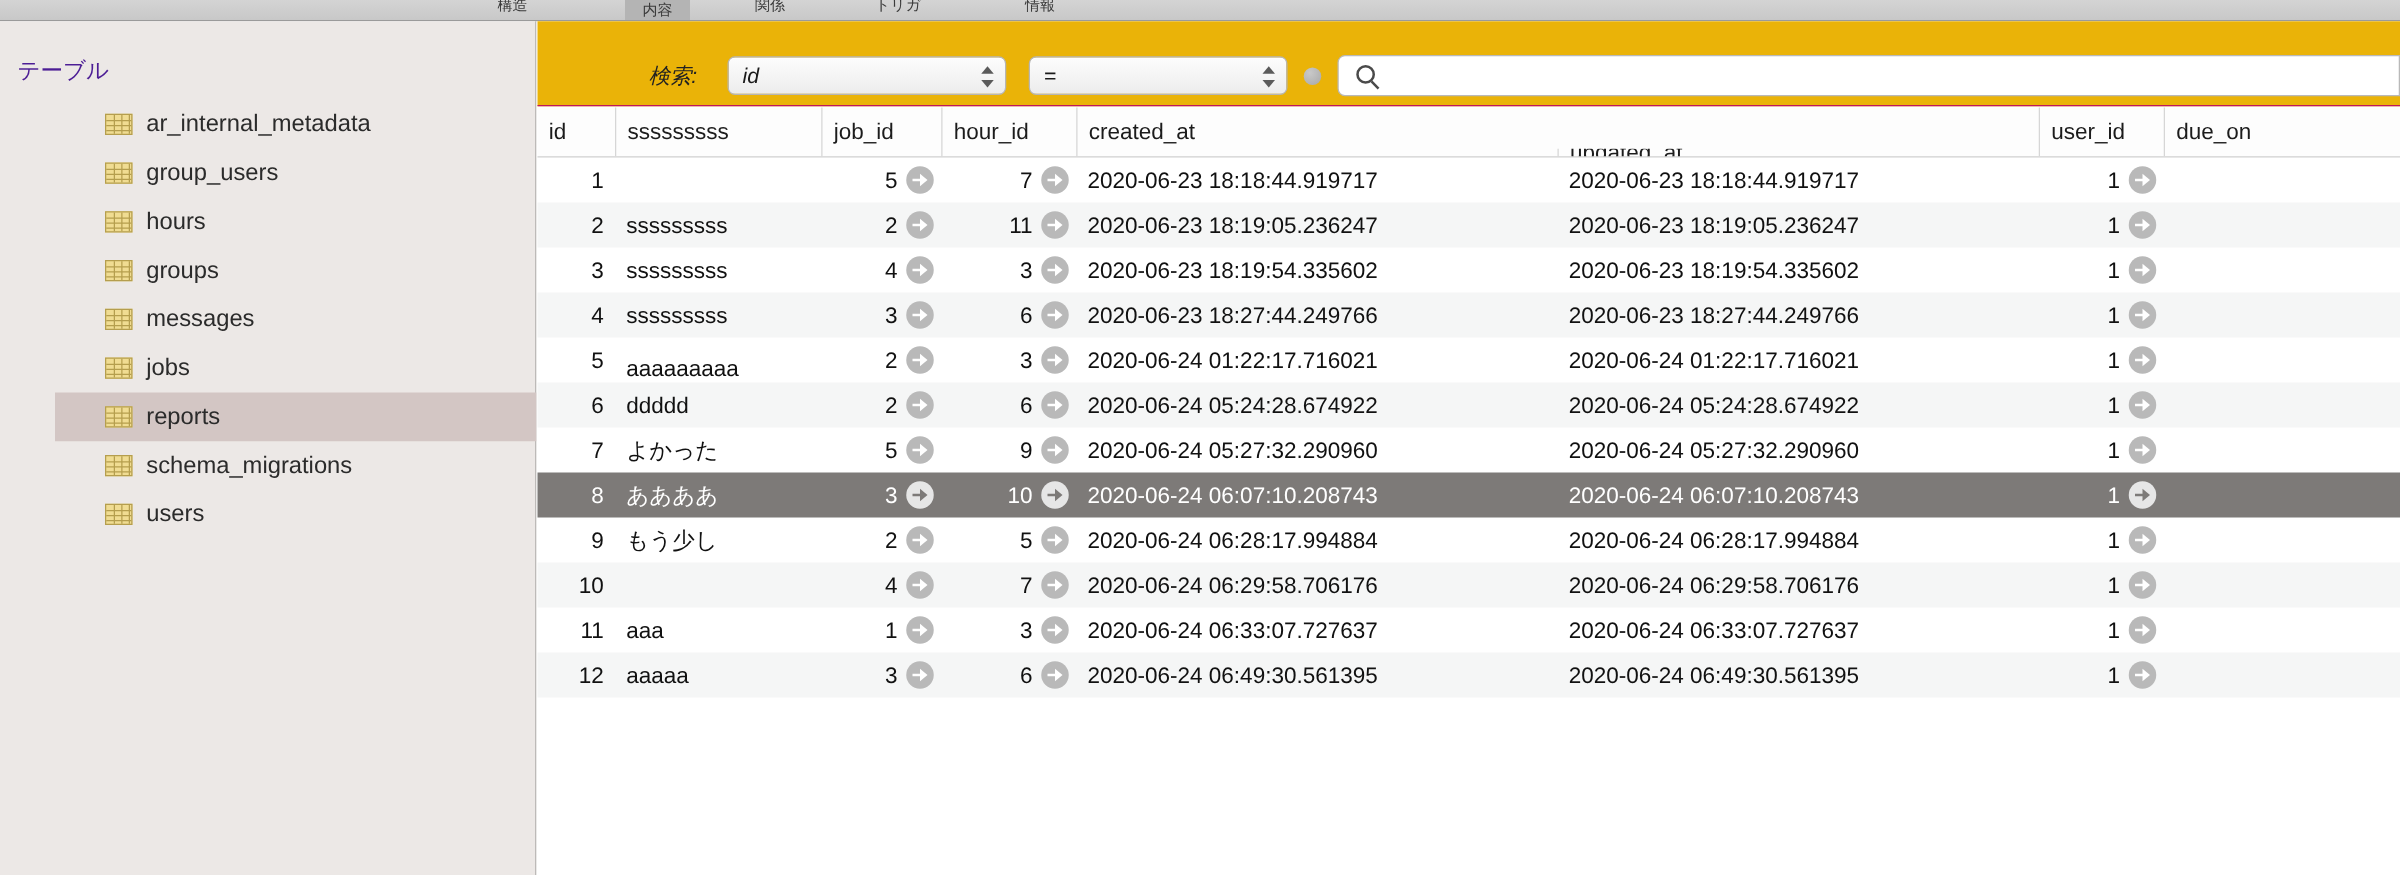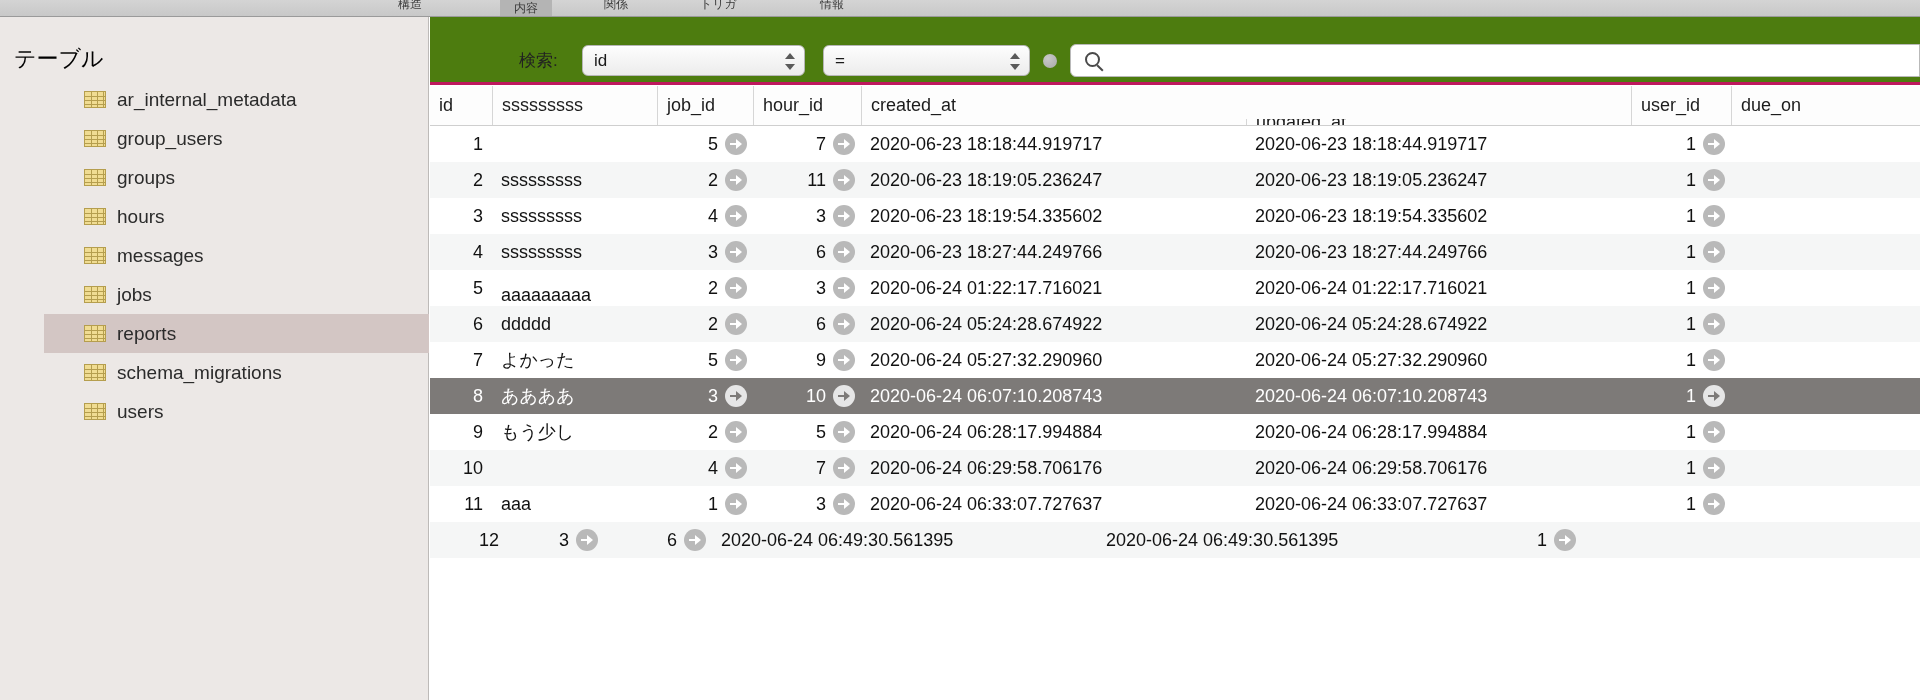--- a/index.html
+++ b/index.html
@@ -30,21 +30,21 @@
 
   
   #sidebar {
     position: absolute; top: 17px; left: 0;
     width: 429px; height: 683px;
     background: #ece8e6;
     border-right: 1px solid #bdbab8;
   }
   #sidebar-title {
     position: absolute; top: 27px; left: 14px;
-    font-size: 22px; color: #000000;
+    font-size: 18px; color: #4c1d95;
   }
   #table-list { position: absolute; top: 63px; left: 0; width: 429px; }
   .table-row {
     display: flex; align-items: center;
     height: 39px; padding-left: 40px; margin-left: 44px;
   }
   .table-row.selected { background: #d3c6c4; }
   .tbl-icon {
     width: 22px; height: 17px; margin-right: 11px;
     background: #f0dc92;
@@ -68,22 +68,23 @@
   #main {
     position: absolute; top: 17px; left: 430px;
     width: 1490px; height: 683px;
     background: #ffffff;
   }
 
   
   #search-bar {
     position: absolute; top: 0; left: 0;
     width: 1490px; height: 68px;
-    background: #4d7c0f;
-    border-bottom: 3px solid #be185d;
+    background: #eab308;
+    border-bottom: 1px solid #be185d;
+    font-style: italic;
   }
   #search-label {
     position: absolute; left: 89px; top: 32px;
     font-size: 17px; color: #222;
   }
   .pop {
     position: absolute; top: 28px; height: 31px;
     background: linear-gradient(#fdfdfd, #ececec);
     border: 1px solid #b6b6b6; border-radius: 6px;
     box-shadow: 0 1px 0 rgba(255,255,255,.8) inset;
@@ -196,25 +197,25 @@
       <div class="table-row">
         <span class="tbl-icon"></span>
         <span class="tbl-name">ar_internal_metadata</span>
       </div>
       <div class="table-row">
         <span class="tbl-icon"></span>
         <span class="tbl-name">group_users</span>
       </div>
       <div class="table-row">
         <span class="tbl-icon"></span>
+        <span class="tbl-name">hours</span>
+      </div>
+      <div class="table-row">
+        <span class="tbl-icon"></span>
         <span class="tbl-name">groups</span>
-      </div>
-      <div class="table-row">
-        <span class="tbl-icon"></span>
-        <span class="tbl-name">hours</span>
       </div>
       <div class="table-row">
         <span class="tbl-icon"></span>
         <span class="tbl-name">messages</span>
       </div>
       <div class="table-row">
         <span class="tbl-icon"></span>
         <span class="tbl-name">jobs</span>
       </div>
       <div class="table-row selected">
@@ -580,22 +581,25 @@
           </div>
           <div class="cell fk" style="width: 100px;">
             <span>1</span>
             <span class="fk-arrow"></span>
           </div>
           <div class="cell" style="width: auto; flex: 1 1 0%;">
             <span></span>
           </div>
         </div>
         <div class="grow odd">
-          <div class="cell num" style="width: 62px; margin-left: 16px;">
+          <div class="cell num" style="width: 62px;">
             <span>12</span>
+          </div>
+          <div class="cell" style="width: 165px;">
+            <span>aaaaa</span>
           </div>
           <div class="cell fk" style="width: 96px;">
             <span>3</span>
             <span class="fk-arrow"></span>
           </div>
           <div class="cell fk" style="width: 108px;">
             <span>6</span>
             <span class="fk-arrow"></span>
           </div>
           <div class="cell" style="width: 385px;">

